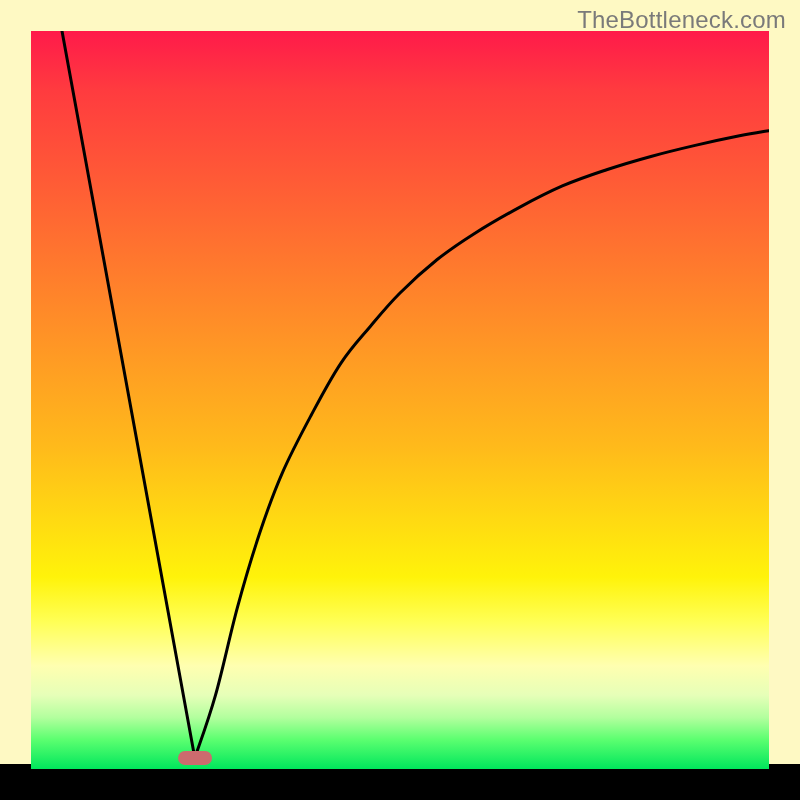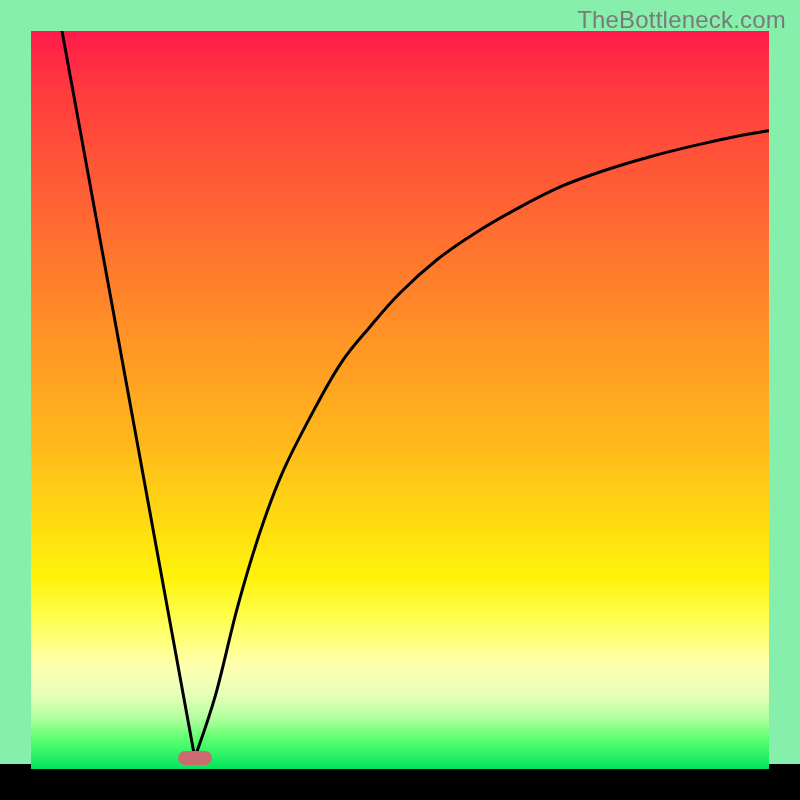--- a/index.html
+++ b/index.html
@@ -8,21 +8,21 @@
     width: 800px;
     height: 800px;
     overflow: hidden;
     background: #000;
     font-family: Arial, Helvetica, sans-serif;
   }
   .frame {
     position: relative;
     width: 800px;
     height: 764px;
-    background: #86efac;
+    background: #fef9c3;
   }
   .plot-area {
     position: absolute;
     left: 31px;
     top: 31px;
     width: 738px;
     height: 738px;
     
     background: linear-gradient(to bottom,
       #ff1a4a 0%,

